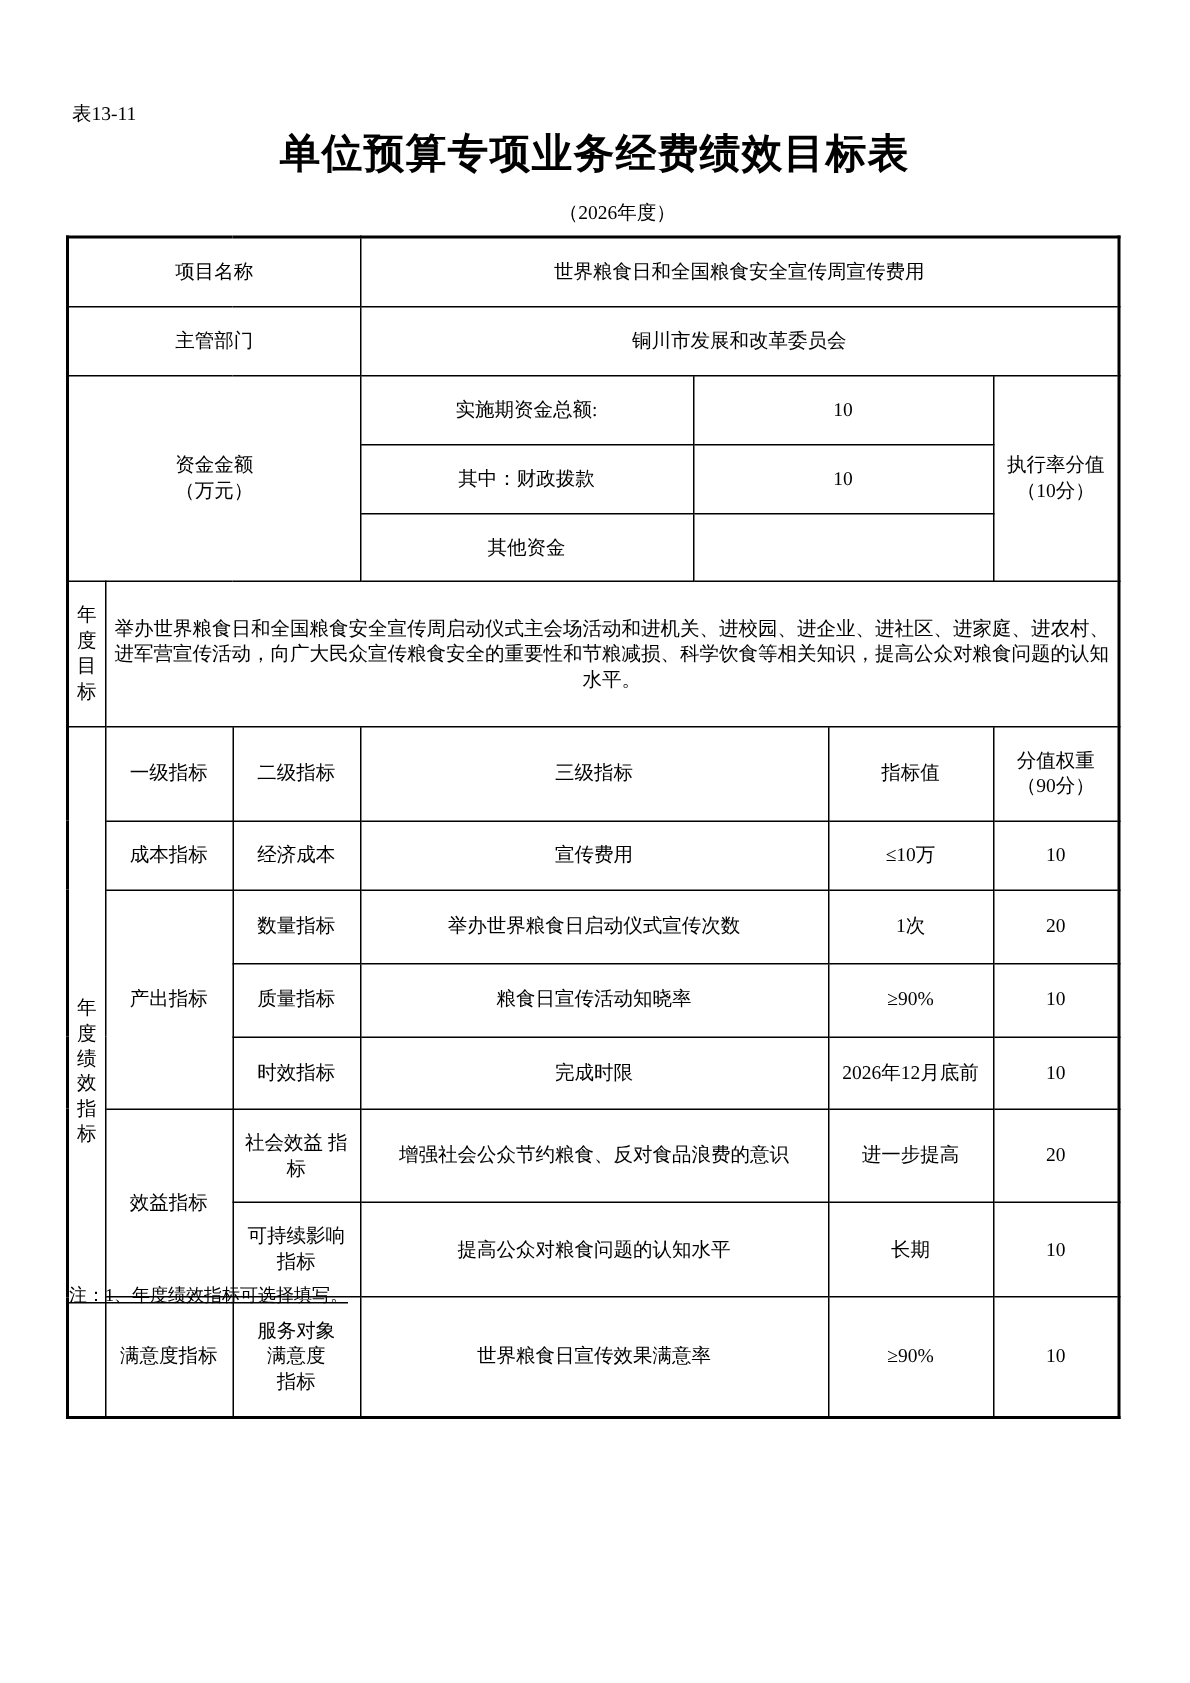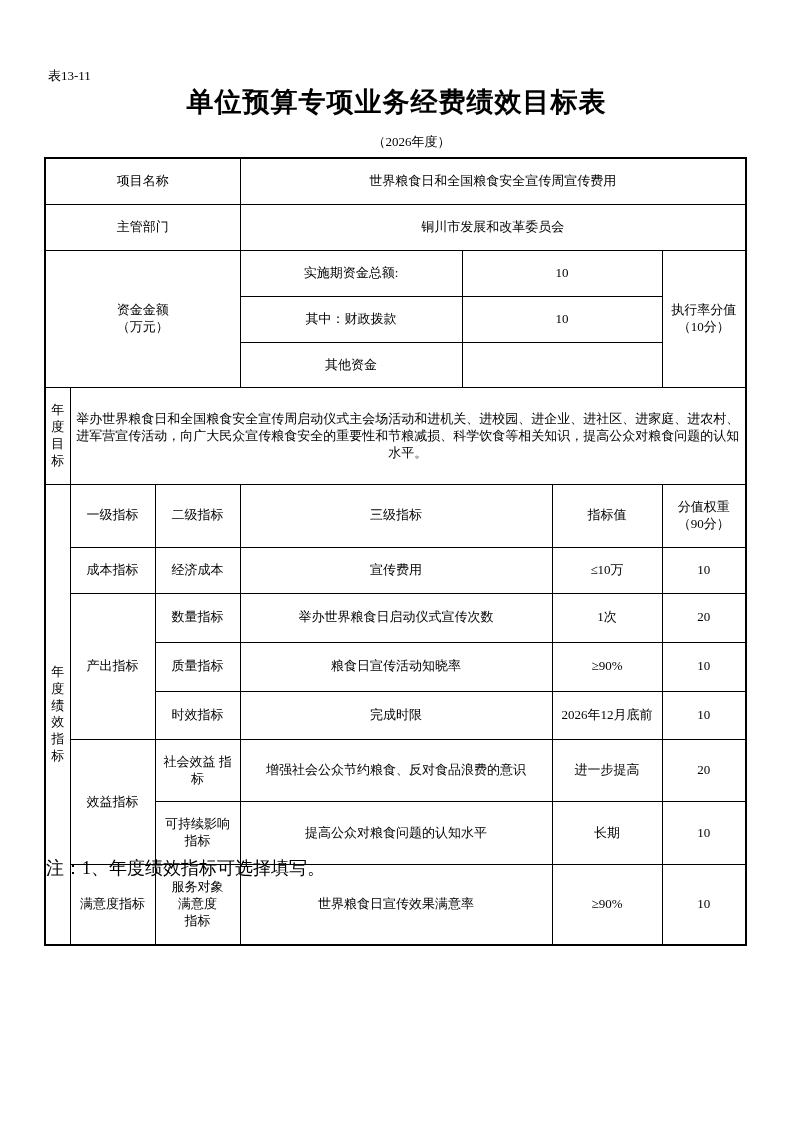--- a/index.html
+++ b/index.html
@@ -53,21 +53,21 @@
     text-align: left; padding: 4px 7px;
     font-size: 13.5px; line-height: 1.95;
   }
   td.vcell {
     padding: 2px 1px; line-height: 1.55;
     letter-spacing: 0;
   }
 
   .notes {
     position: absolute; left: 46px; top: 855px;
-    font-size: 18px; line-height: 1.45;
+    font-size: 12px; line-height: 1.45; text-decoration: underline;
   }
   .notes .note-2 { margin-left: 25px; }
 </style>
 </head>
 <body>
 
 <div class="page">
 
   <div class="table-number">表13-11</div>
   <div class="doc-title">单位预算专项业务经费绩效目标表</div>

